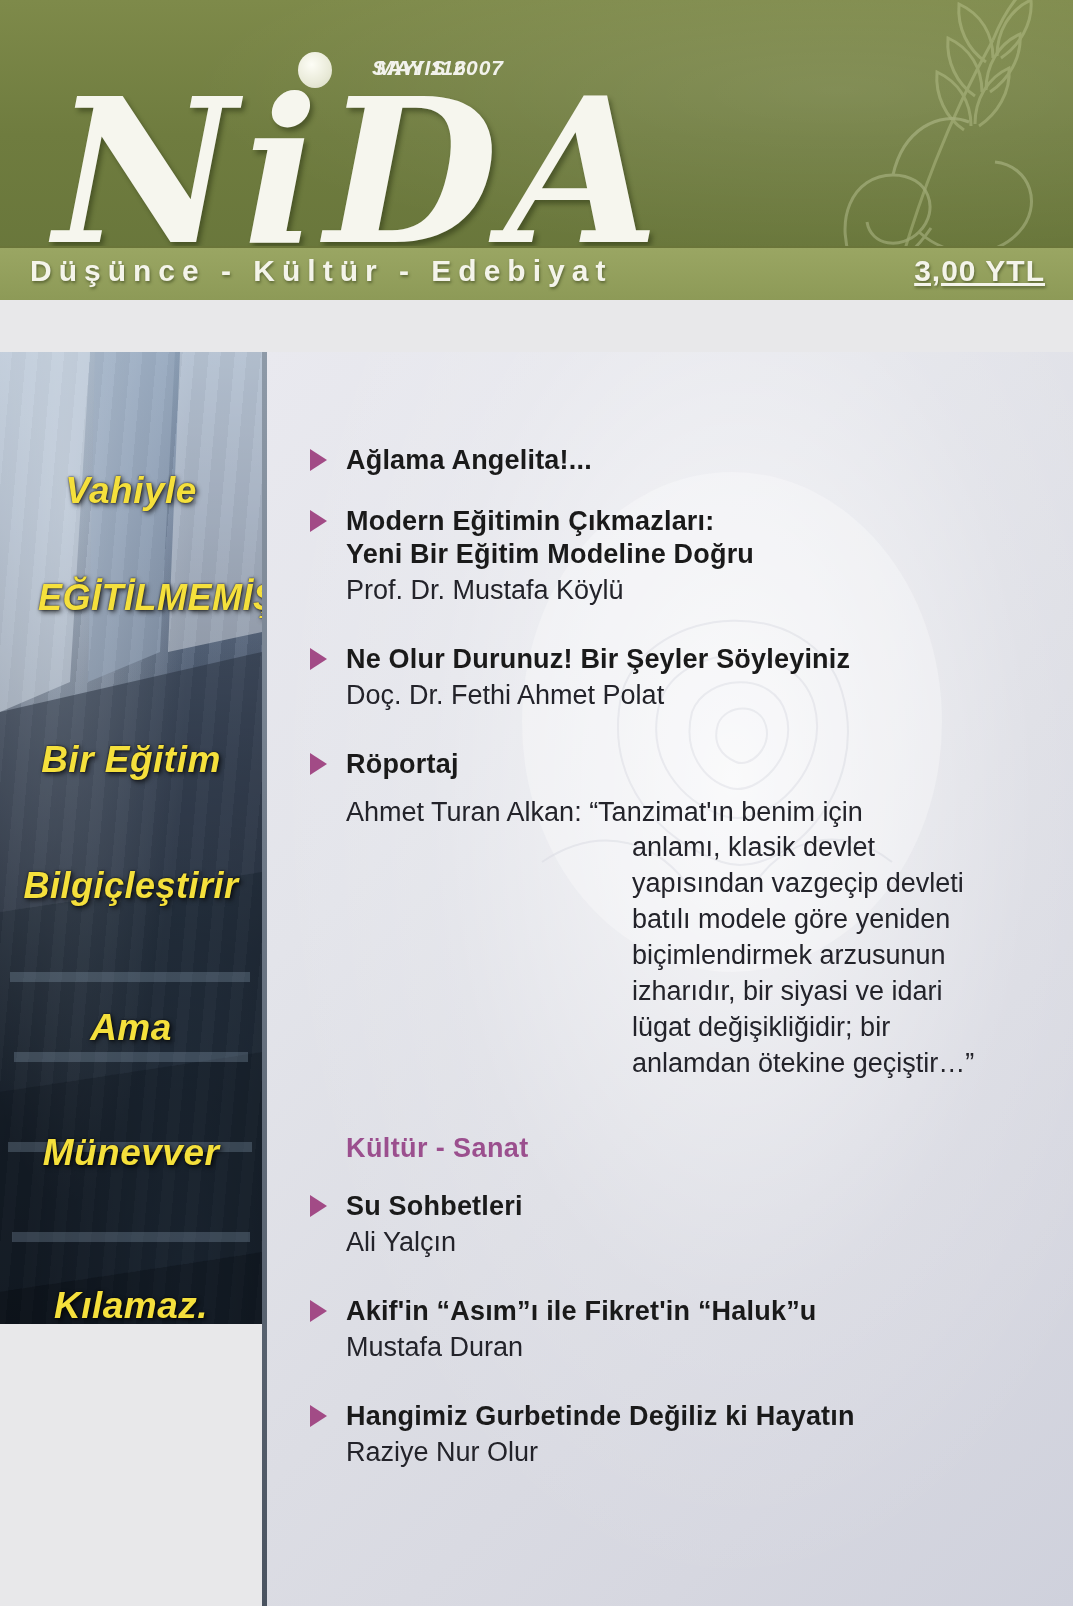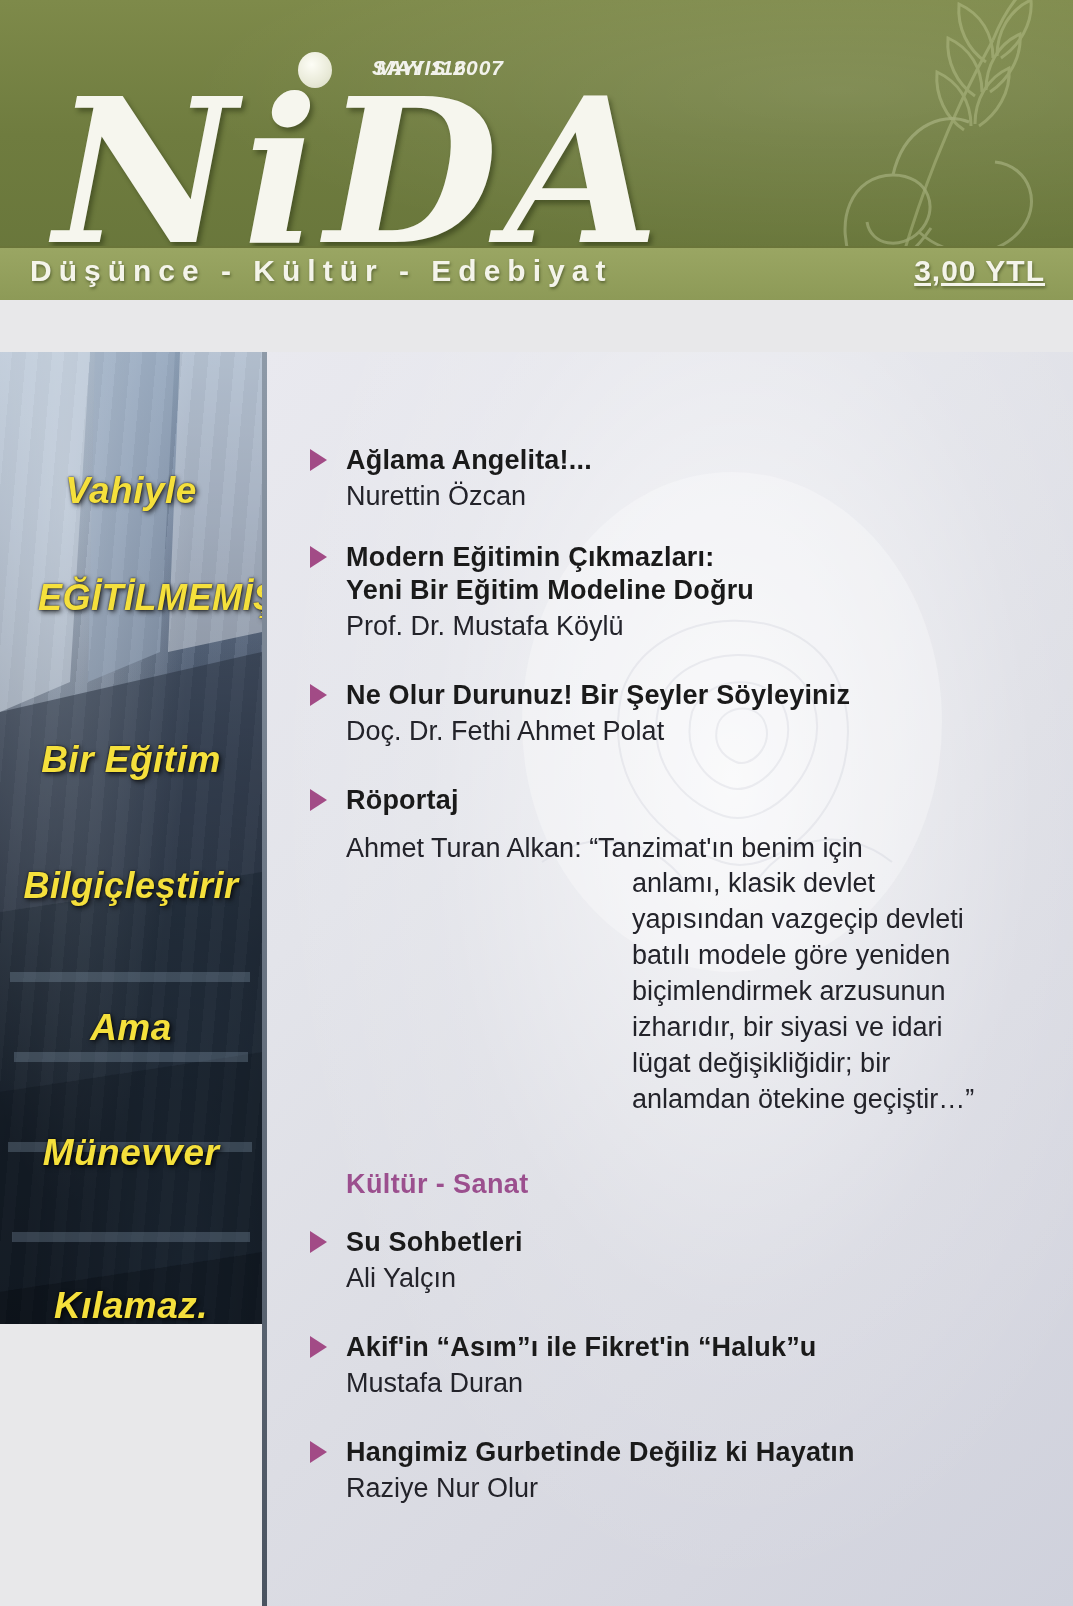--- a/index.html
+++ b/index.html
@@ -345,21 +345,20 @@
         <path d="M120 470 C180 430 240 450 270 500"></path>
         <path d="M470 470 C420 430 360 446 330 496"></path>
       </g>
     </svg>
 
     <div class="toc">
 
       <div class="toc-entry">
         <span class="bullet"></span>
         <div class="entry-title">Ağlama Angelita!...</div>
-        <div class="entry-author">Nurettin Özcan</div>
       </div>
 
       <div class="toc-entry gap-big">
         <span class="bullet"></span>
         <div class="entry-title">Modern Eğitimin Çıkmazları:</div>
         <div class="entry-title">Yeni Bir Eğitim Modeline Doğru</div>
         <div class="entry-author">Prof. Dr. Mustafa Köylü</div>
       </div>
 
       <div class="toc-entry gap-big">

